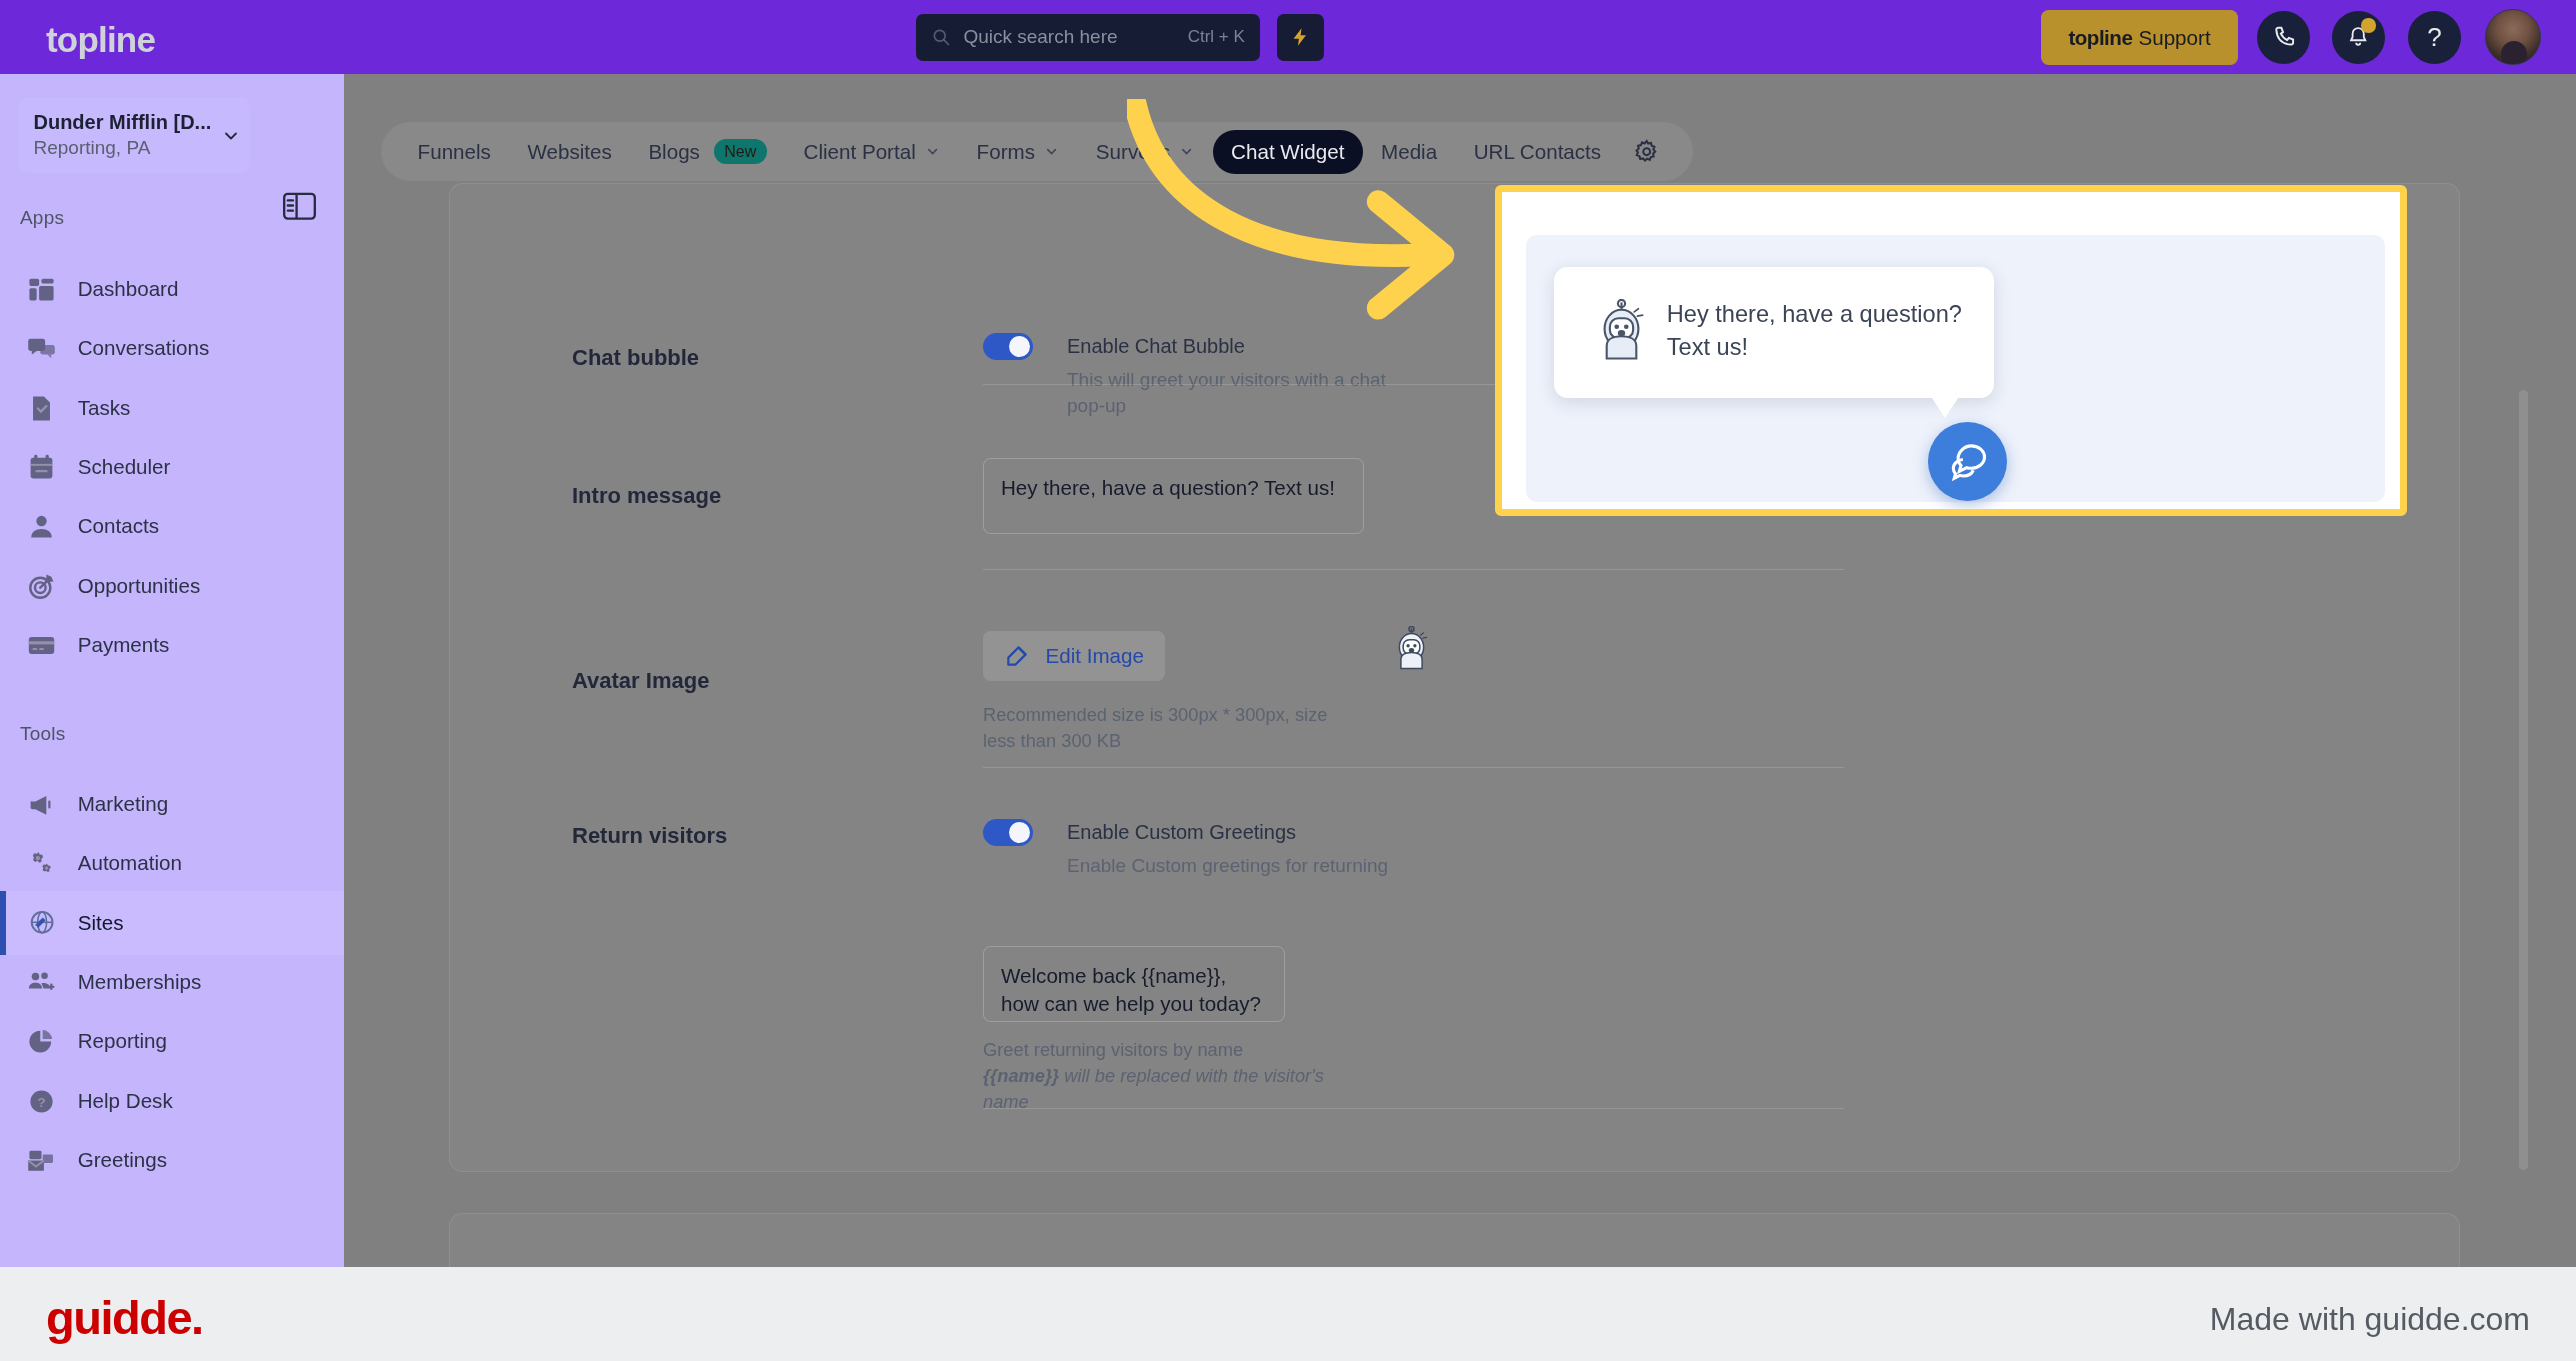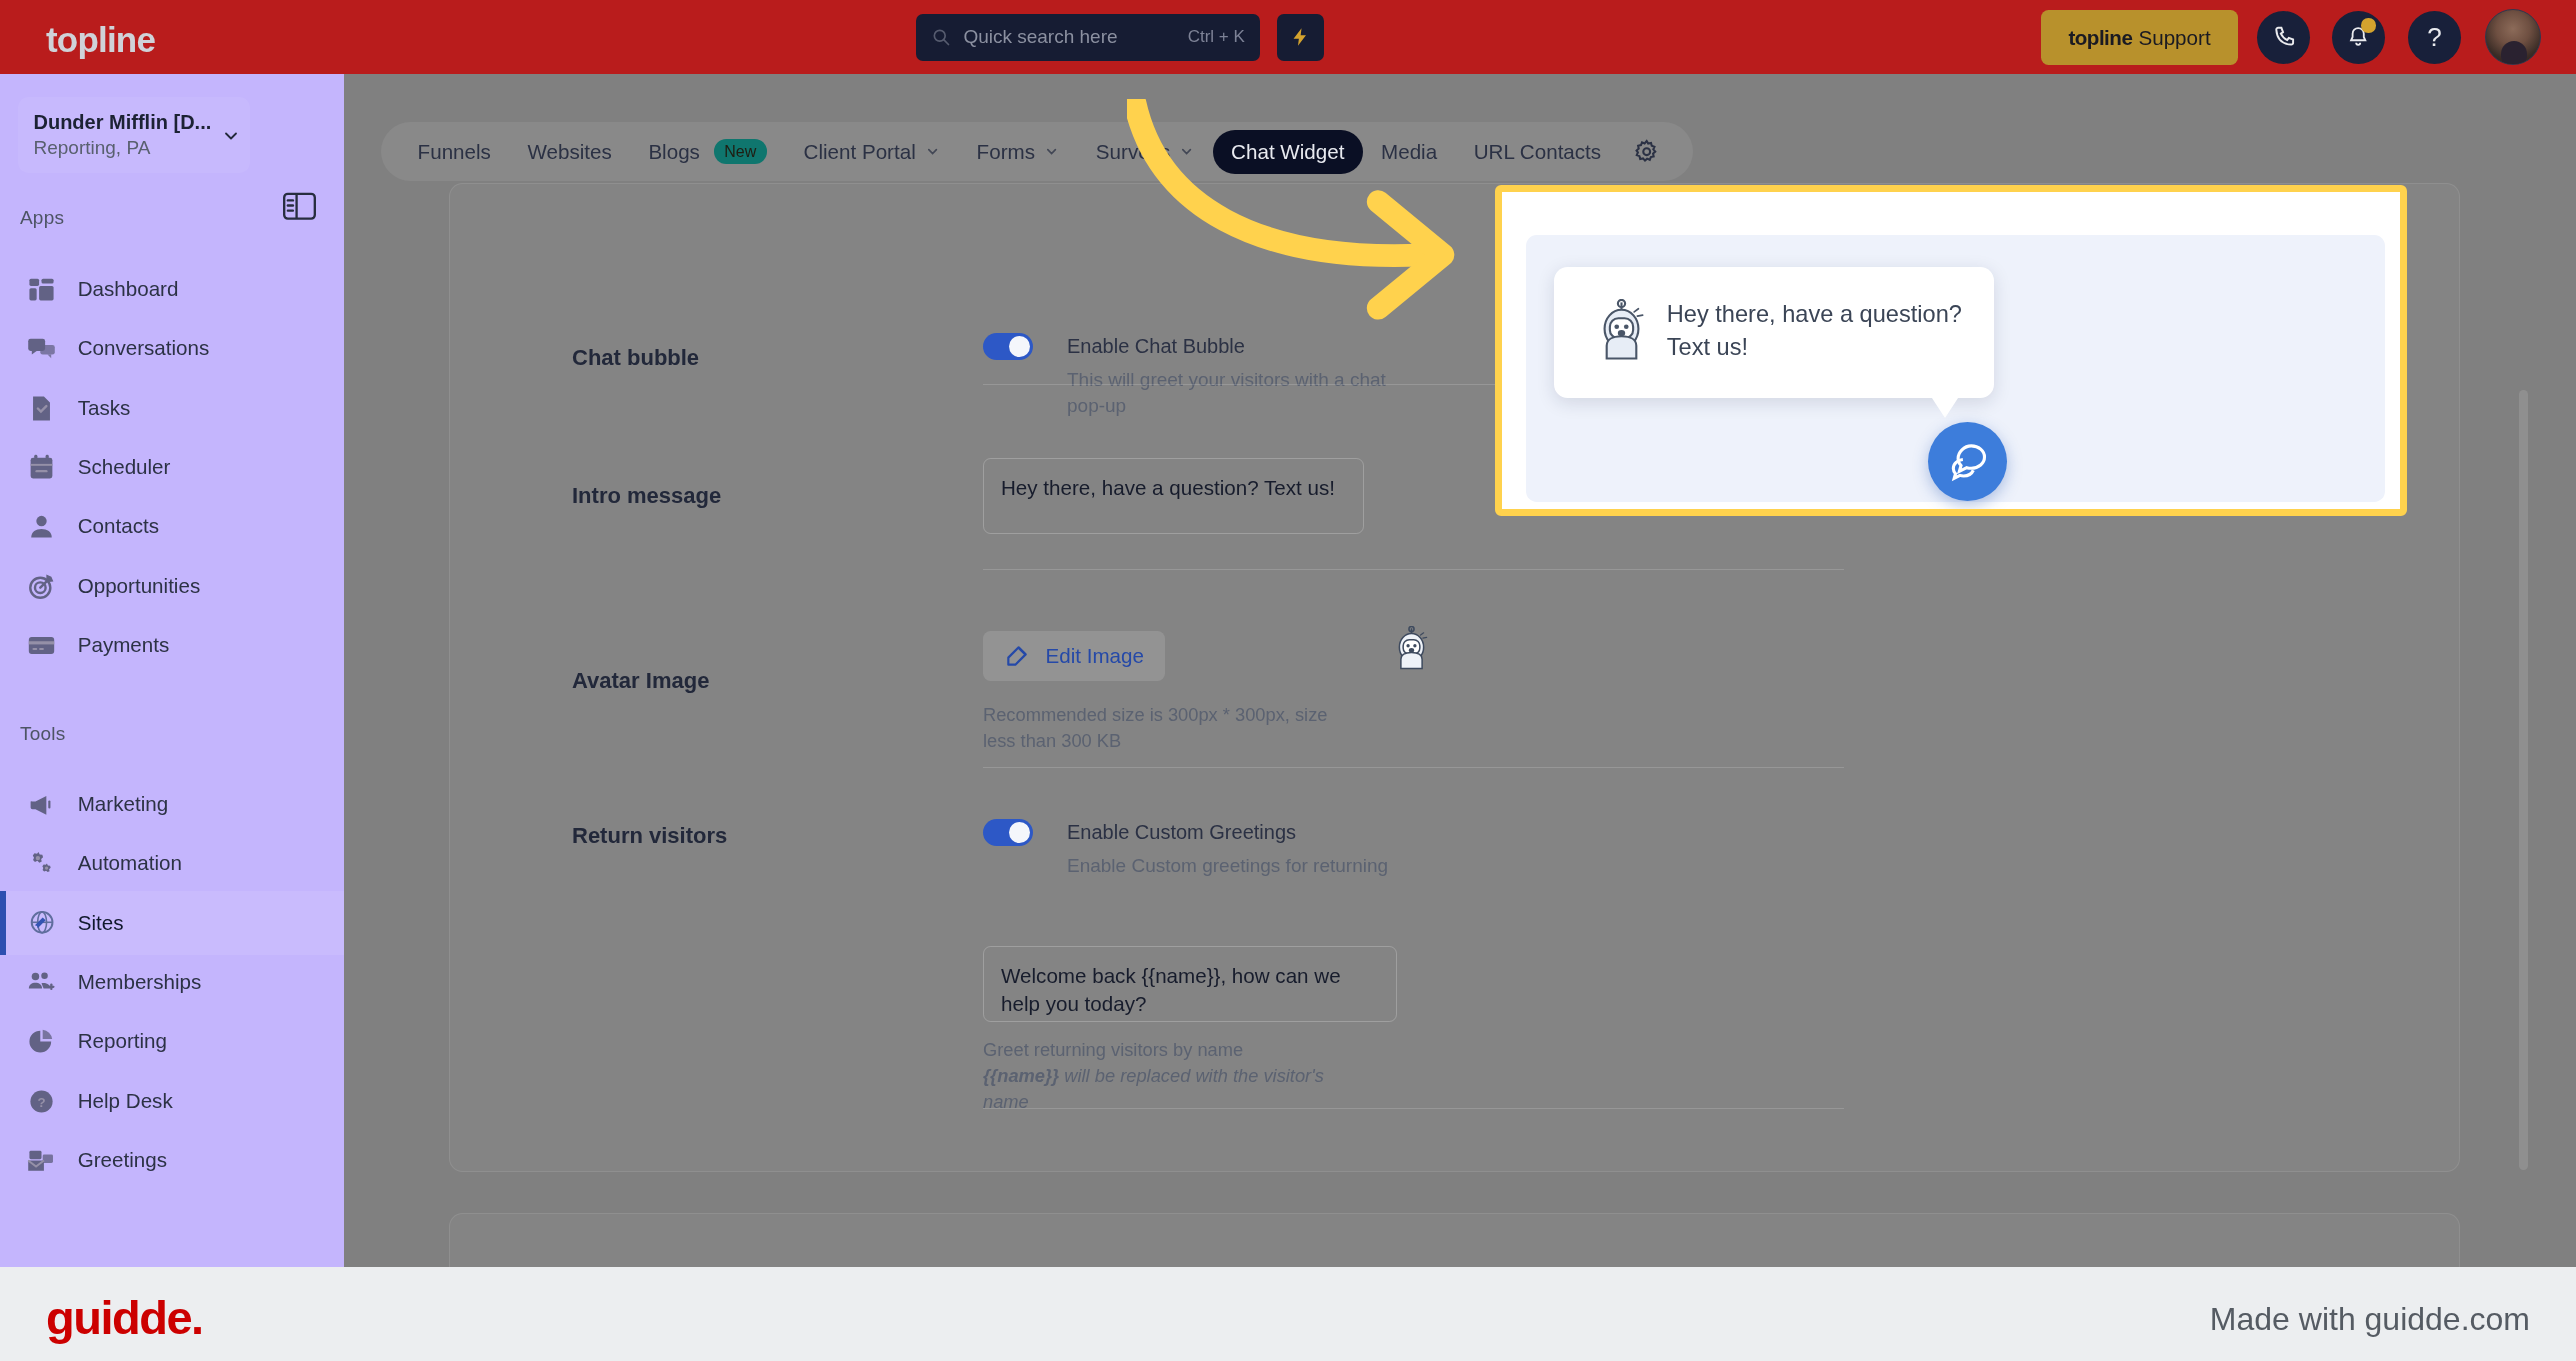--- a/index.html
+++ b/index.html
@@ -14,21 +14,21 @@
   
   .app-shell {
     position: absolute; left: 0; top: 0; width: 2576px; height: 1267px;
     background: #808080;
     overflow: hidden;
   }
 
   
   .topbar {
     position: absolute; left: 0; top: 0; width: 2576px; height: 74px;
-    background: #b91c1c;
+    background: #6d28d9;
     display: flex; align-items: center;
   }
   .brand-logo {
     position: absolute; left: 46px; top: 20px;
     font-size: 35px; font-weight: 700; letter-spacing: -0.8px;
     color: #cfd2d8;
   }
   .search-wrap {
     position: absolute; left: 916px; top: 13.7px;
     width: 344px; height: 47px;
@@ -513,21 +513,21 @@
         <path d="M12 44c0-6 6-9 14-9s14 3 14 9v12H12z" fill="#eef2f8" stroke="#3e4a5e" stroke-width="2"></path>
         <path d="M38 12l4-3M41 16l5-1" stroke="#3e4a5e" stroke-width="1.6" stroke-linecap="round"></path>
       </svg>
       <div class="help-txt" style="left:533px; top:518px">Recommended size is 300px * 300px, size less than 300 KB</div>
       <div class="row-divider" style="top:583px"></div>
 
       <div class="row-title" style="top:639px">Return visitors</div>
       <div class="toggle" style="left:533px; top:635px"></div>
       <div class="tog-label" style="left:617px; top:637px">Enable Custom Greetings</div>
       <div class="tog-desc" style="left:617px; top:669px">Enable Custom greetings for returning</div>
-      <div class="field" style="left:533px; top:762px; width:414px; height:76px;">Welcome back {{name}}, how can we help you today?</div>
+      <div class="field" style="left:533px; top:762px; width:302px; height:76px;">Welcome back {{name}}, how can we help you today?</div>
       <div class="help-txt" style="left:533px; top:853px">
         <span>Greet returning visitors by name</span><br>
         <b>{{name}}</b><i> will be replaced with the visitor's name</i>
       </div>
       <div class="row-divider" style="top:924px"></div>
     </div>
 
     <div class="content-card2"></div>
 
     <div class="vscroll"></div>

